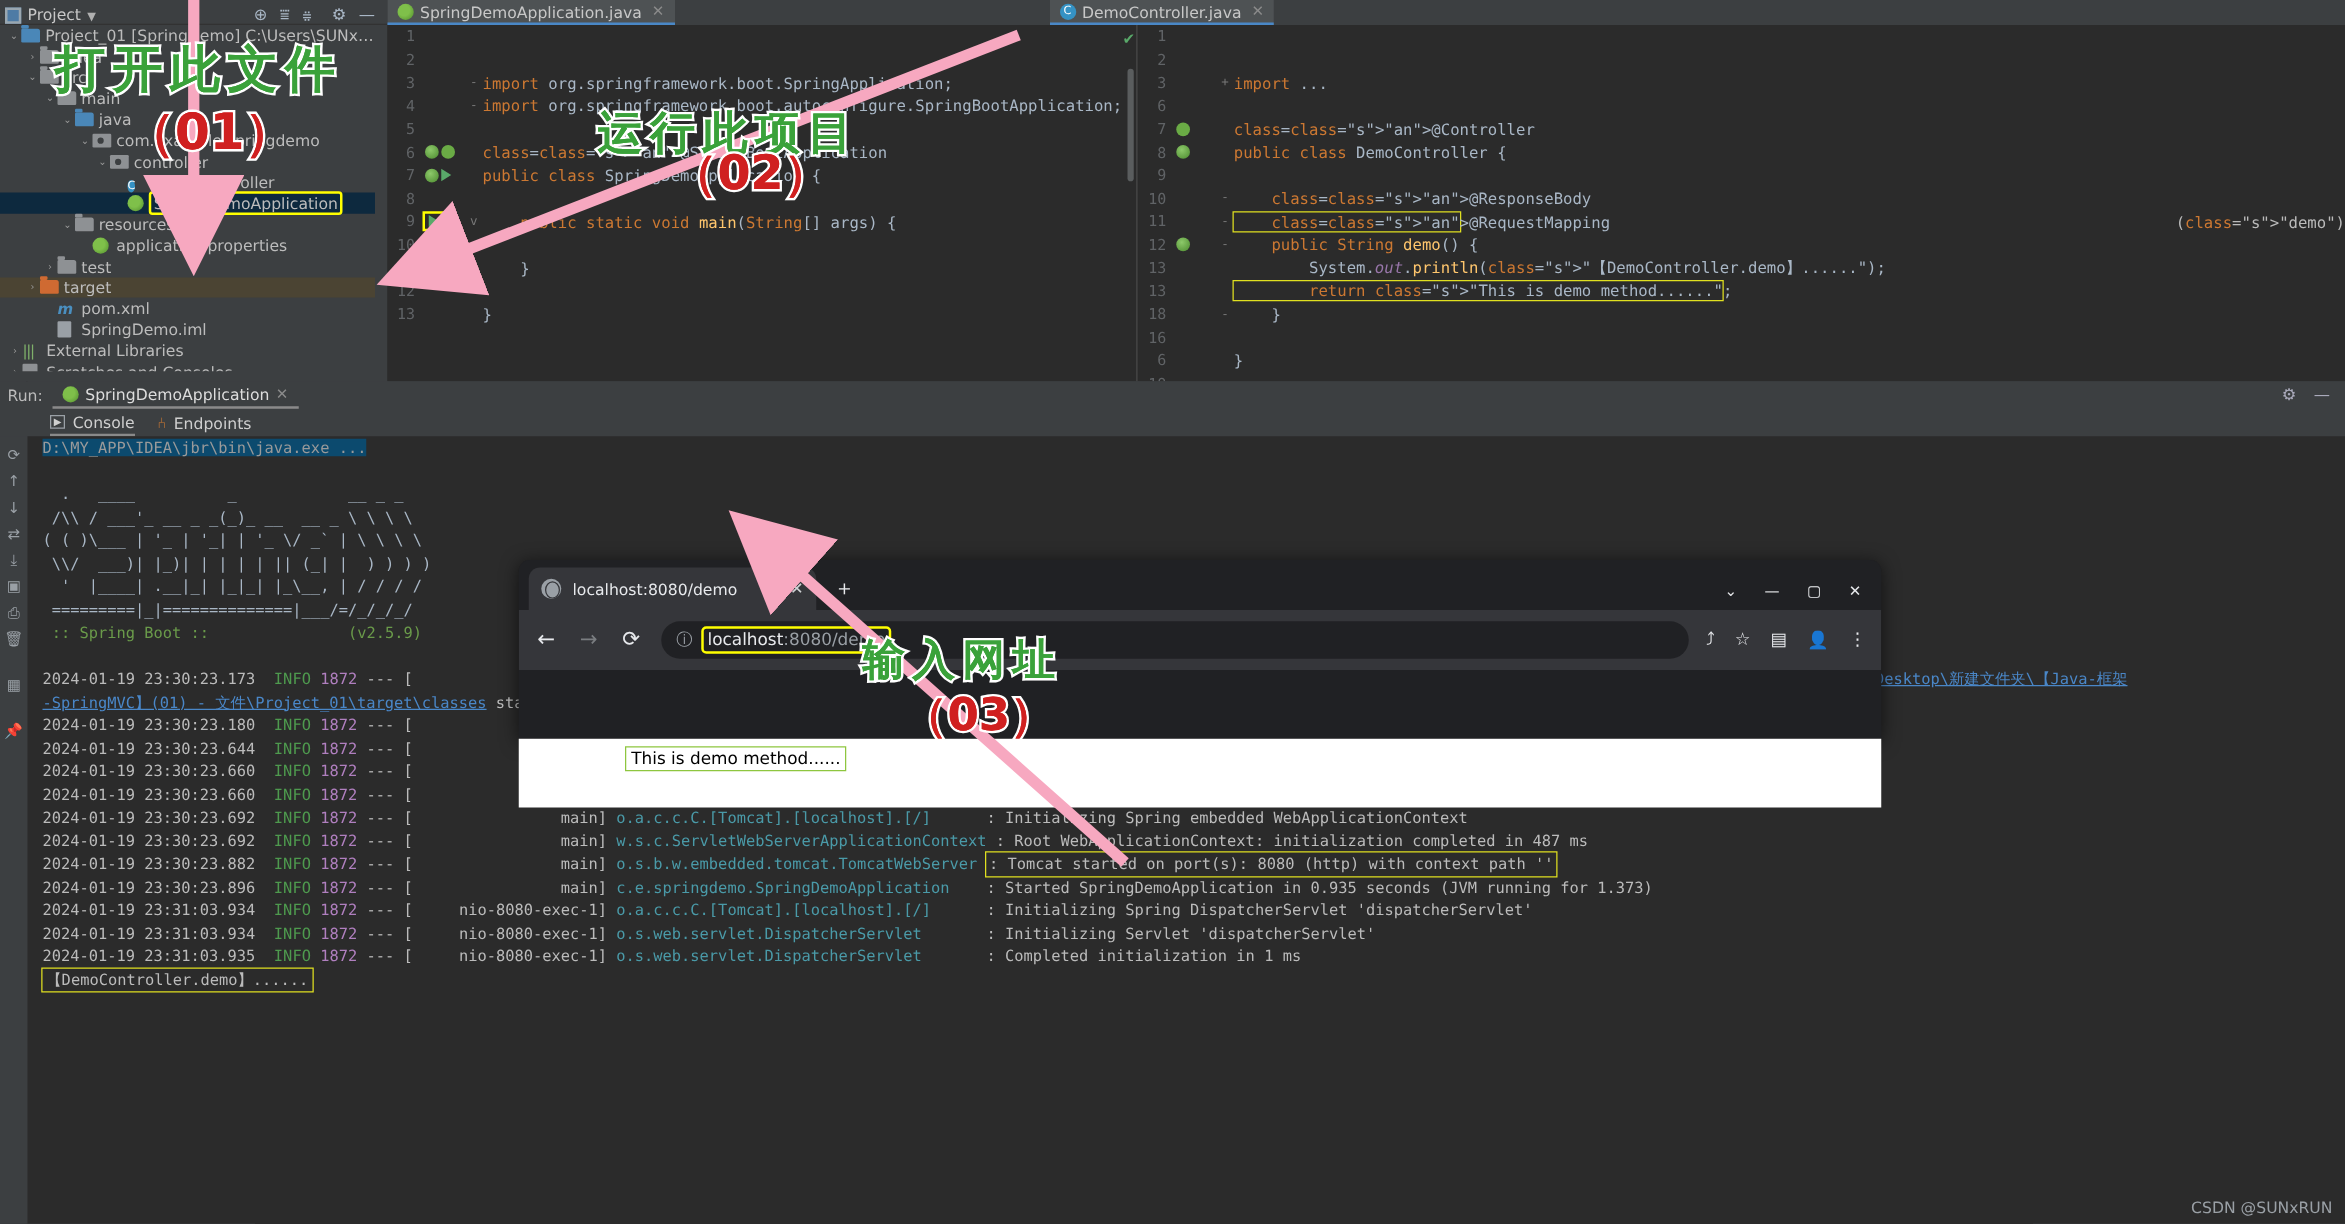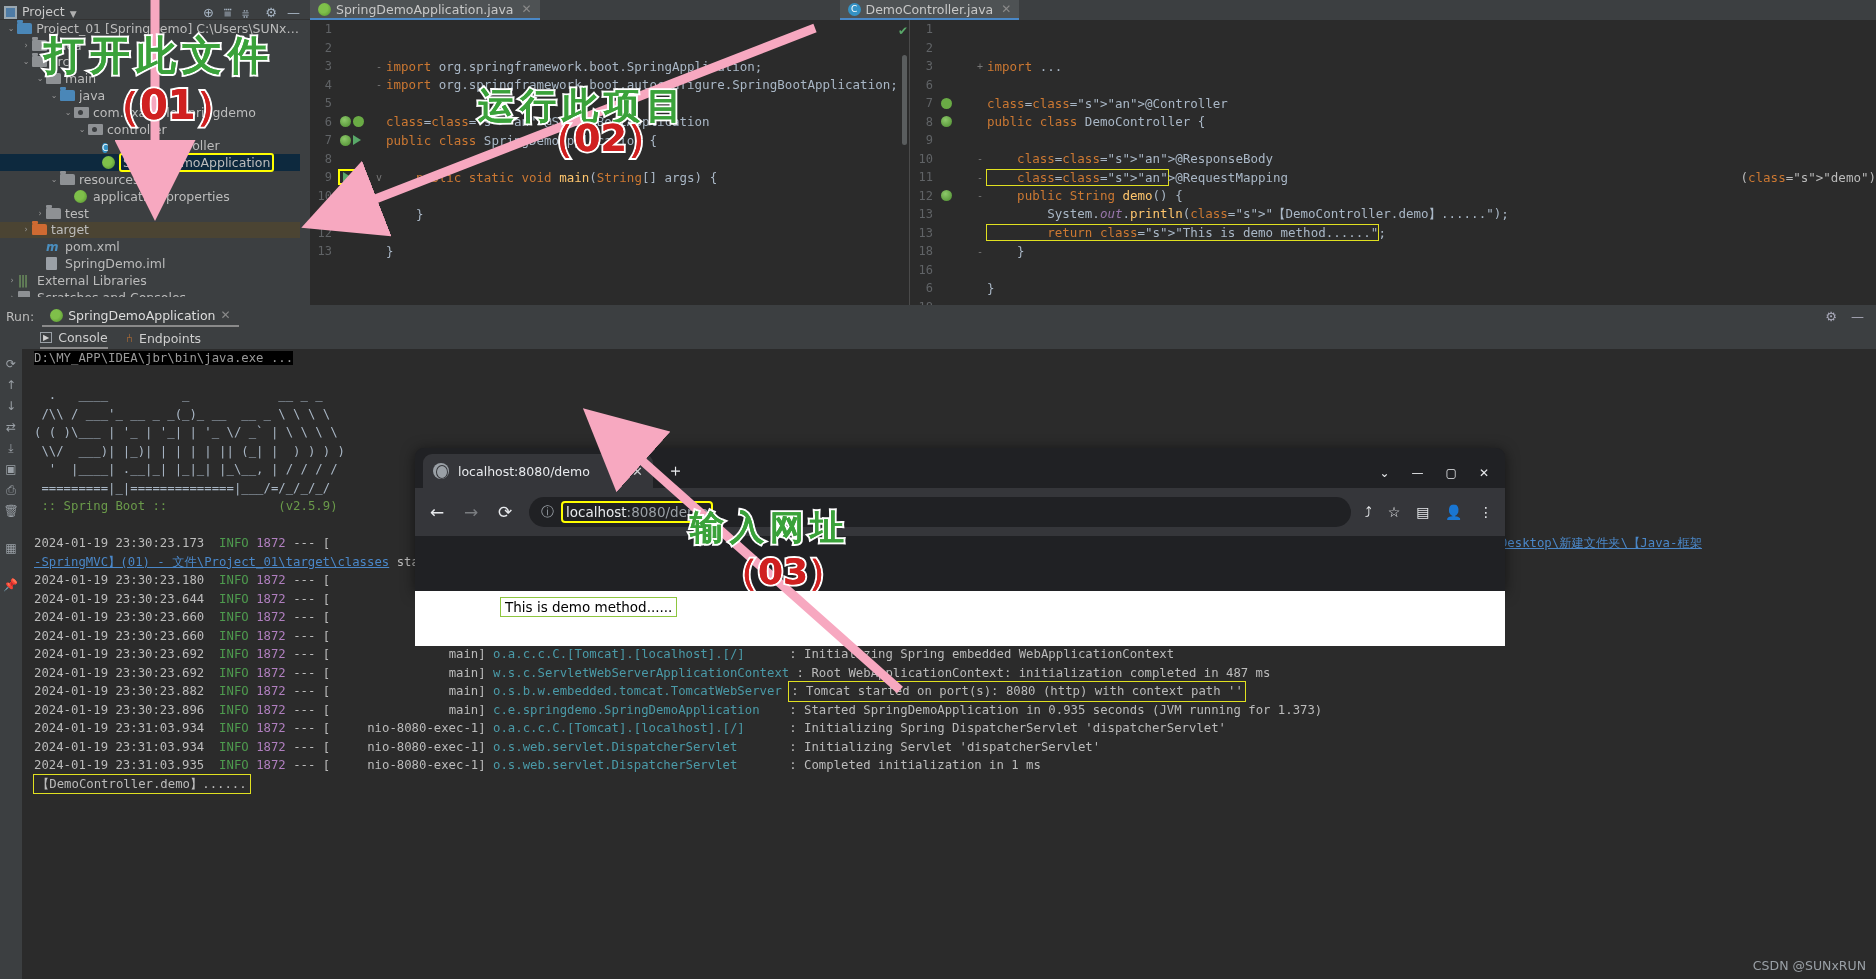--- a/index.html
+++ b/index.html
@@ -67,21 +67,21 @@
   .run-tab{ display:flex;align-items:center;gap:5px; padding:0 8px; height:22px; border-bottom:2px solid #8a8a8a; font-size:12.5px; color:#ddd;}
   .run-hdr .right{ margin-left:auto; display:flex; gap:14px; padding-right:12px; color:#aab; font-size:13px;}
   .sub-tabs{ height:22px; display:flex; align-items:center; padding-left:40px; gap:18px; }
   .sub-tab{ display:flex; align-items:center; gap:6px; font-size:12.5px; color:#cfcfcf; height:22px;}
   .sub-tab.active{ border-bottom:2px solid #8a8a8a;}
   .console{ position:absolute; left:22px; top:44px; right:0; bottom:0; background:#2b2b2b; overflow:hidden;
             font-family:"DejaVu Sans Mono","Liberation Mono",monospace; font-size:12.3px; line-height:18.5px; white-space:pre; }
   .ctoolbar{ position:absolute; left:0; top:44px; width:22px; bottom:0; background:#3c3f41; display:flex; flex-direction:column; align-items:center; gap:7px; padding-top:8px;}
   .ctoolbar div{ color:#9aa0a6; font-size:12px;}
   .cl{ padding-left:12px; }
-  .hl-cmd{ background:#000000; color:#9a9a9a; }
+  .hl-cmd{ background:#0c4a6e; color:#9a9a9a; }
   .green{color:#6a9a4a;} .bann{color:#a9b7c6;} .ts{color:#bbbbbb;}
   .info{color:#4e9a4e;} .pid{color:#b07fbf;} .thr{color:#bbbbbb;} .cls{color:#4a9aa8;}
   .msg{color:#bbbbbb;} .lnk{color:#4a87c8;text-decoration:underline;}
   .yl{ outline:1.5px solid #e0e020; }
 
   
   .browser{ position:absolute; left:415px; top:448px; width:1090px; height:143px; background:#202124; border-radius:9px 9px 0 0; box-shadow:0 2px 14px rgba(0,0,0,.55); overflow:hidden;}
   .b-tabstrip{ height:40px; background:#202124; display:flex; align-items:flex-end; padding-left:8px;}
   .b-tab{ height:34px; min-width:230px; background:#35363a; border-radius:9px 9px 0 0; display:flex; align-items:center; padding:0 10px; gap:9px; font-size:12.5px; color:#e8eaed;}
   .b-fav{ width:16px;height:16px;border-radius:50%;background:#9aa0a6; position:relative; overflow:hidden;}

